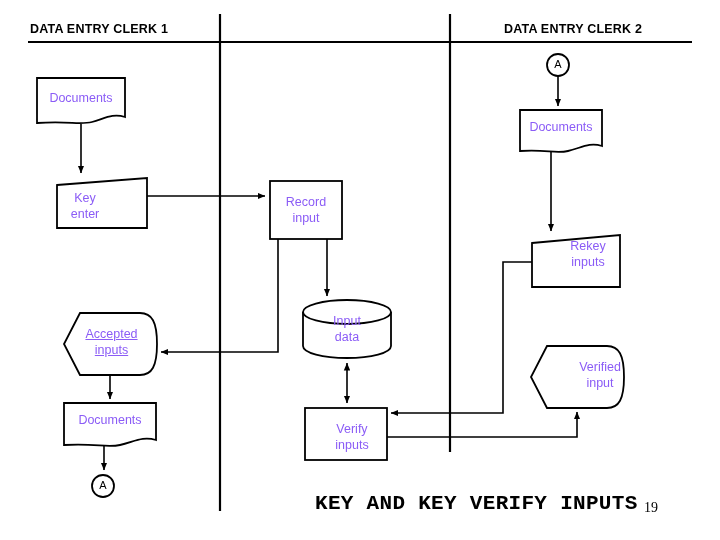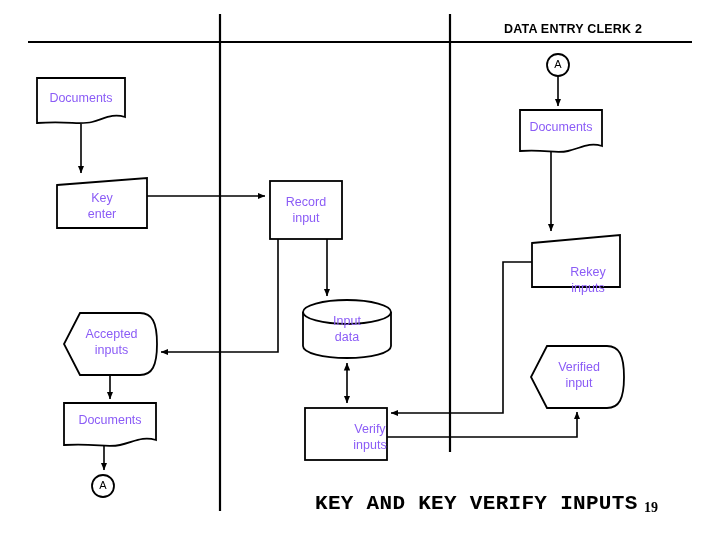--- a/index.html
+++ b/index.html
@@ -57,21 +57,20 @@
     font-weight: bold;
     color: #000000;
     white-space: nowrap;
     letter-spacing: 0.3px;
   }
   .page-num {
     position: absolute;
     font-family: "Liberation Serif", serif;
     font-size: 14px;
     color: #000000;
-    font-weight: bold;
   }
 </style>
 </head>
 <body>
 
 <div id="page">
 
   <svg id="canvas" viewBox="0 0 720 540">
     <defs>
       <marker id="arrow" markerWidth="9" markerHeight="9" refX="7.4" refY="3.2" orient="auto" markerUnits="userSpaceOnUse">
@@ -133,50 +132,51 @@
 
       <path d="M547,346 L607,346 C619,346 624,355 624,377 C624,399 619,408 607,408 L547,408 L531,377 Z" fill="#ffffff" stroke-width="1.8"></path>
 
       <path d="M387,437 L577,437 L577,412" marker-end="url(#arrow)"></path>
 
       <rect x="305" y="408" width="82" height="52" fill="#ffffff" stroke-width="1.8"></rect>
 
     </g>
   </svg>
 
+  <div class="lane-label" style="left:30px; top:22px;">DATA ENTRY CLERK 1</div>
   <div class="lane-label" style="left:463px; top:22px;margin-left:41px;">DATA ENTRY CLERK 2</div>
 
   <div class="node-label" style="left:37px; top:90px; width:88px;">Documents</div>
 
-  <div class="node-label" style="left:57px; top:190px; width:90px;">Key
+  <div class="node-label" style="left:40px; top:190px; width:90px;">Key
 enter</div>
 
   <div class="node-label" style="left:270px; top:194px; width:72px;">Record
 input</div>
 
   <div class="node-label" style="left:303px; top:313px; width:88px;">Input
 data</div>
 
-  <div class="node-label" style="left:64px; top:326px; width:95px;">Accepted
+  <div class="node-label" style="left:64px; top:326px; width:95px;text-decoration:underline;">Accepted
 inputs</div>
 
   <div class="node-label" style="left:64px; top:412px; width:92px;">Documents</div>
 
   <div class="conn-label" style="left:92px; top:479px; width:22px;">A</div>
 
   <div class="conn-label" style="left:547px; top:58px; width:22px;">A</div>
 
   <div class="node-label" style="left:518px; top:119px; width:86px;">Documents</div>
 
-  <div class="node-label" style="left:532px; top:264px; width:112px;">Rekey
+  <div class="node-label" style="left:532px; top:238px; width:112px;">Rekey
 inputs</div>
 
-  <div class="node-label" style="left:533px; top:359px; width:92px;">Verified
+  <div class="node-label" style="left:554px; top:359px; width:92px;">Verified
 input</div>
 
-  <div class="node-label" style="left:319px; top:421px; width:102px;">Verify
+  <div class="node-label" style="left:301px; top:421px; width:102px;">Verify
 inputs</div>
 
   <div class="deck-title" style="left:315px; top:492px;">KEY AND KEY VERIFY INPUTS</div>
 
   <div class="page-num" style="left:644px; top:500px;">19</div>
 
 </div>
 
 </body></html>

